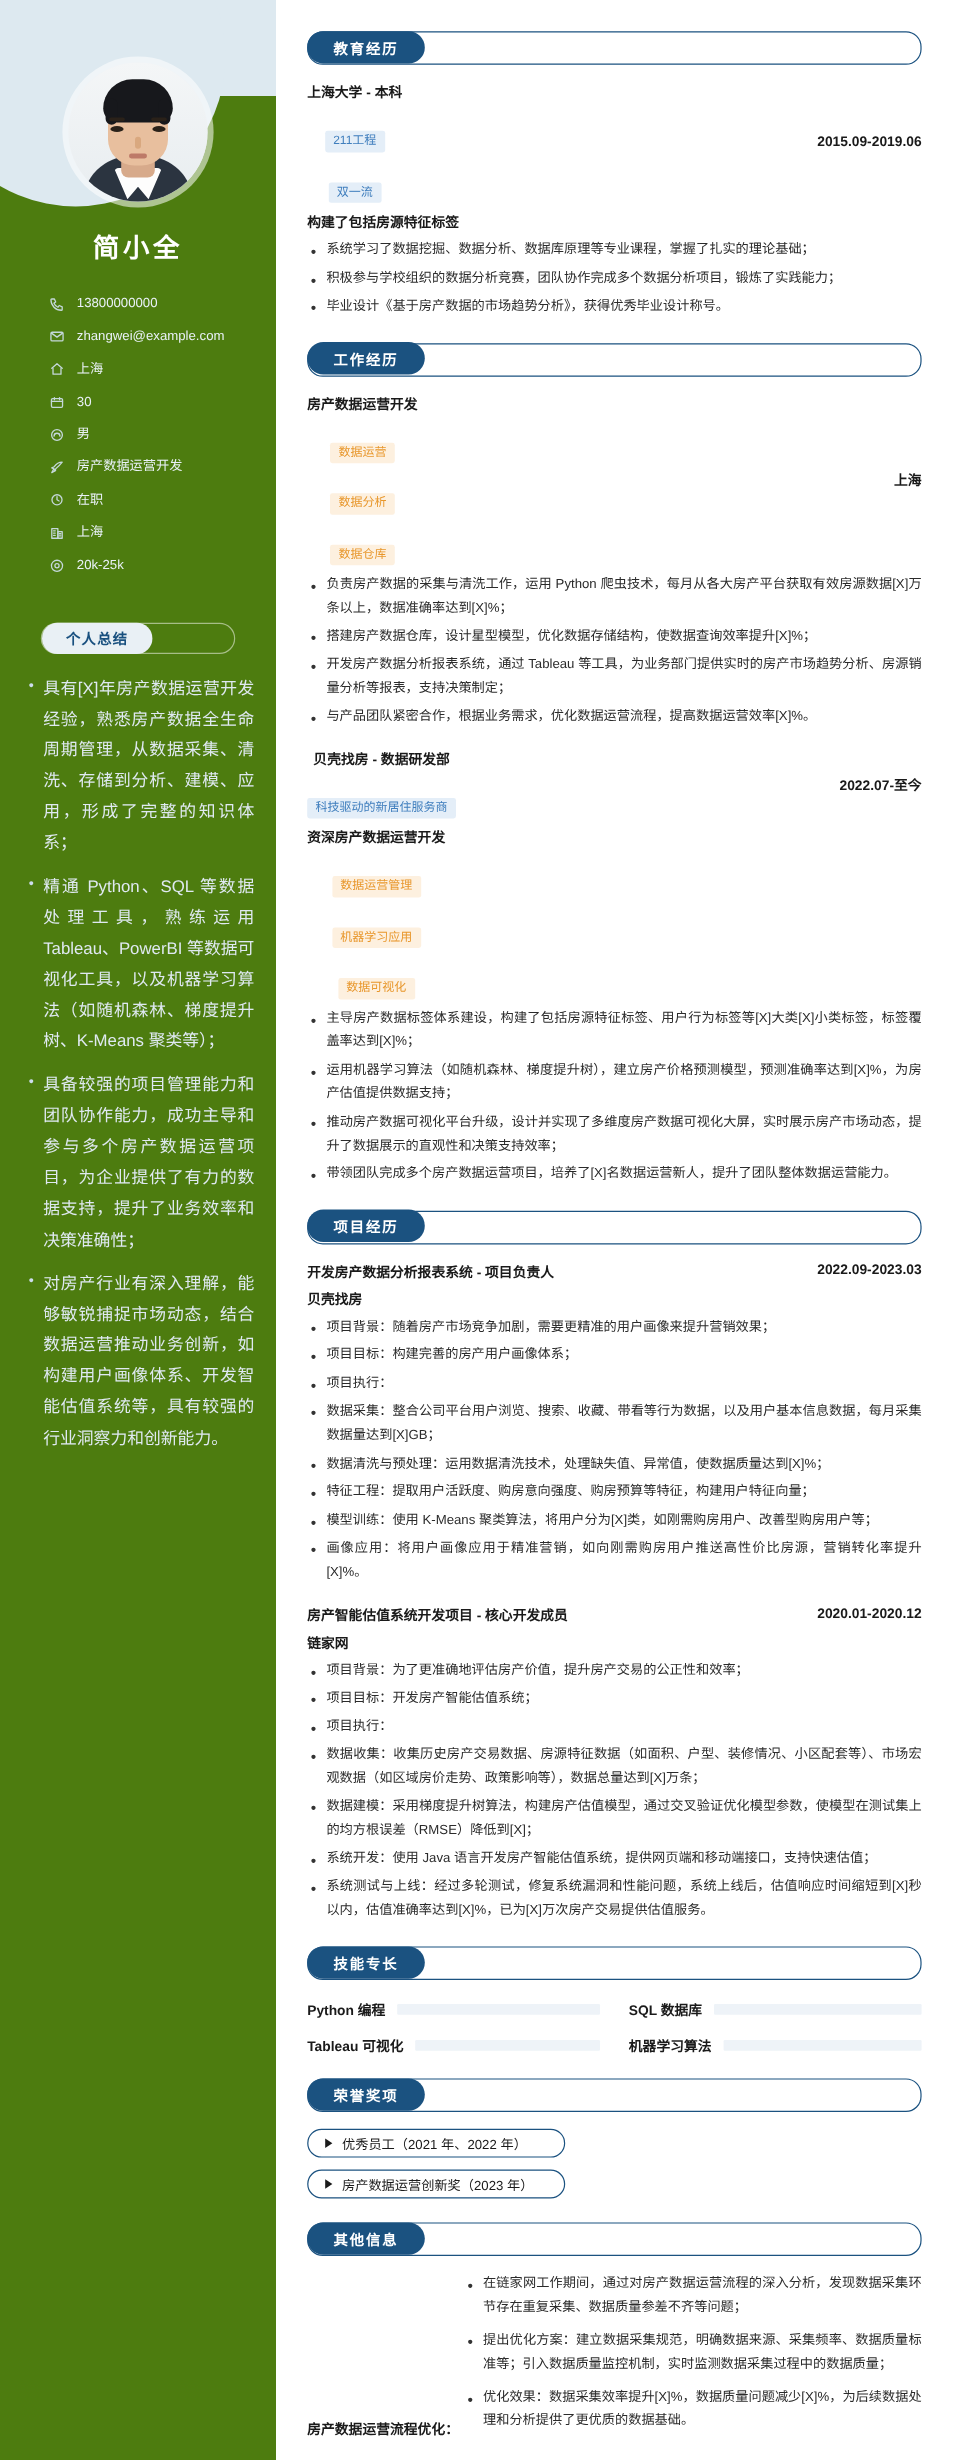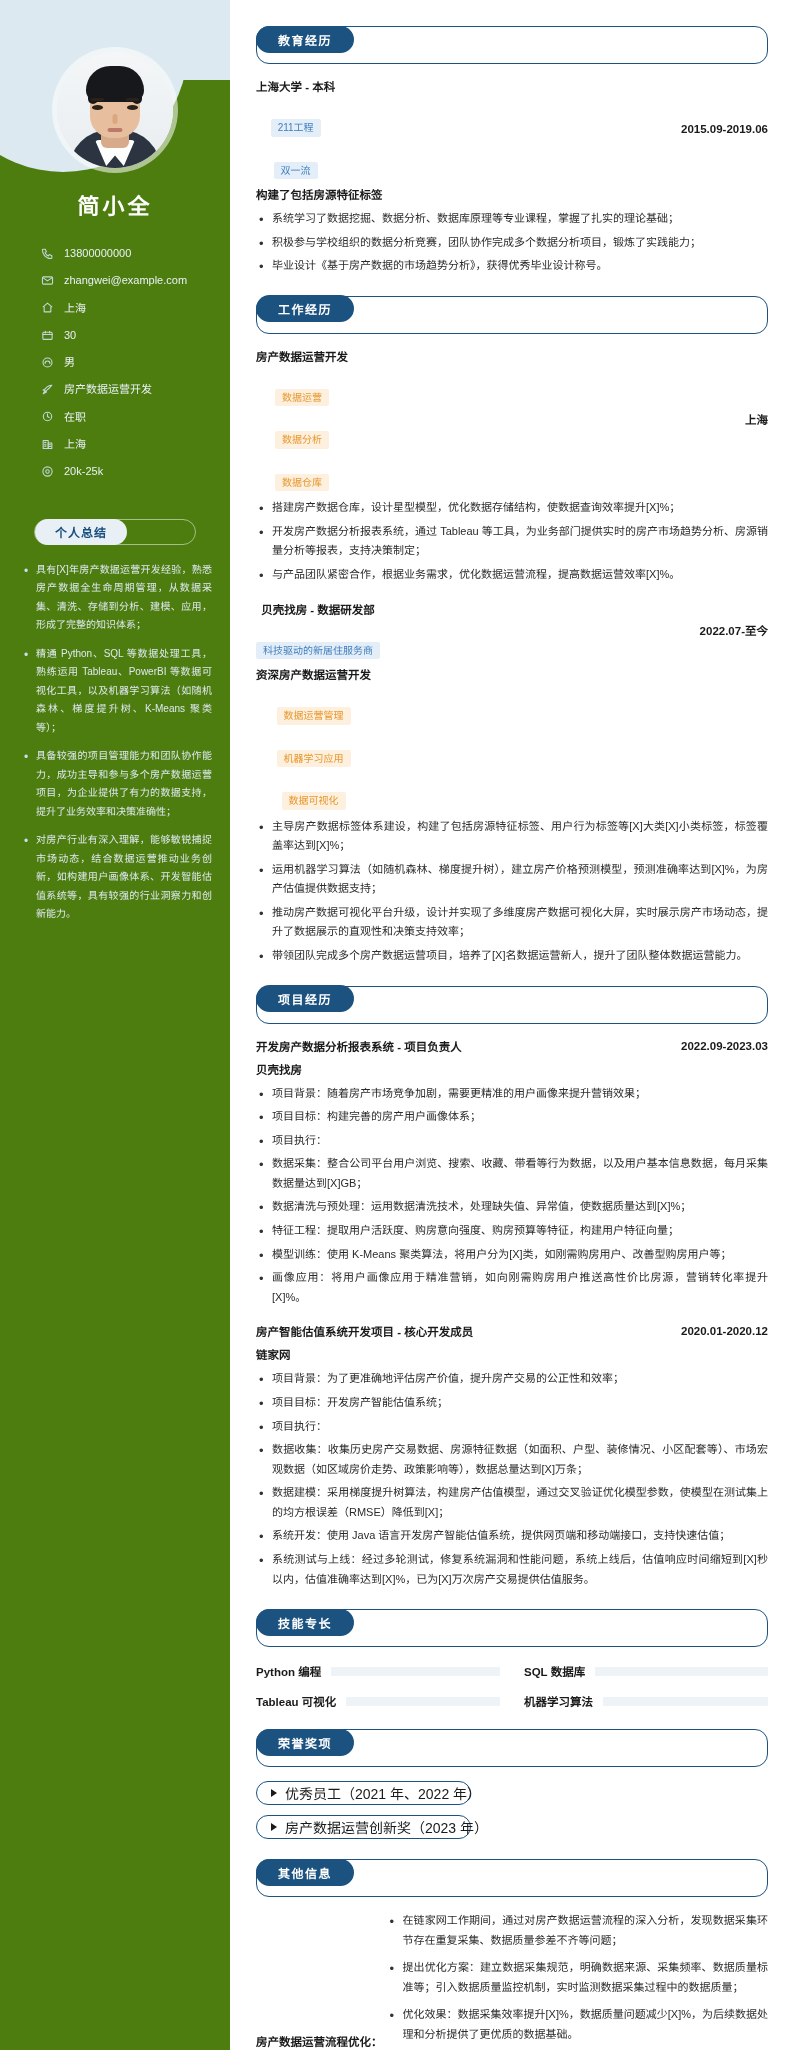--- a/index.html
+++ b/index.html
@@ -155,21 +155,21 @@
     align-items: center;
     letter-spacing: 1px;
   }
   .summary-body {
     padding: 16px 18px 0 22px;
   }
   .summary-body ul { list-style: none; }
   .summary-body li {
     position: relative;
     padding-left: 14px;
-    font-size: 10px;
+    font-size: 14px;
     line-height: 1.85;
     color: #dfe9f1;
     margin-bottom: 10px;
     text-align: justify;
   }
   .summary-body li:before {
     content: "•";
     position: absolute;
     left: 2px;
     top: -1px;
@@ -181,21 +181,21 @@
   .main {
     flex: 1;
     padding: 26px 26px 40px 26px;
     background: #ffffff;
     min-width: 0;
   }
   .section { margin-bottom: 20px; }
 
   .sec-head {
     position: relative;
-    height: 38px;
+    height: 28px;
     border: 1.4px solid #1b5280;
     border-radius: 13px;
     margin-bottom: 14px;
   }
   .sec-head .pill {
     position: absolute;
     left: -1px; top: -1.4px;
     height: 27px;
     min-width: 98px;
     padding: 0 22px;
@@ -322,21 +322,21 @@
     width: 215px;
   }
   .honor-item .tri {
     width: 0; height: 0;
     border-left: 6px solid #1a1a1a;
     border-top: 4px solid transparent;
     border-bottom: 4px solid transparent;
     flex: 0 0 auto;
   }
   .honor-label {
-    font-size: 14px;
+    font-size: 11px;
     color: #1a1a1a;
     white-space: nowrap;
   }
 
   
   .other-row { display: flex; gap: 4px; align-items: flex-end; }
   .other-label {
     font-size: 11.5px;
     font-weight: bold;
     color: #1a1a1a;
@@ -511,20 +511,21 @@
             <div class="entry-row">
               <div class="entry-left">
                 <span class="entry-title">房产数据运营开发</span>
                 <span class="tag orange">数据运营</span>
                 <span class="tag orange">数据分析</span>
                 <span class="tag orange">数据仓库</span>
               </div>
               <span class="entry-meta">上海</span>
             </div>
             <ul class="bullets">
+              <li>负责房产数据的采集与清洗工作，运用 Python 爬虫技术，每月从各大房产平台获取有效房源数据[X]万条以上，数据准确率达到[X]%；</li>
               <li>搭建房产数据仓库，设计星型模型，优化数据存储结构，使数据查询效率提升[X]%；</li>
               <li>开发房产数据分析报表系统，通过 Tableau 等工具，为业务部门提供实时的房产市场趋势分析、房源销量分析等报表，支持决策制定；</li>
               <li>与产品团队紧密合作，根据业务需求，优化数据运营流程，提高数据运营效率[X]%。</li>
             </ul>
           </div>
           <div class="entry">
             <div class="entry-row">
               <div class="entry-left">
                 <span class="entry-title">贝壳找房 - 数据研发部</span>
                 <span class="tag blue">科技驱动的新居住服务商</span>

